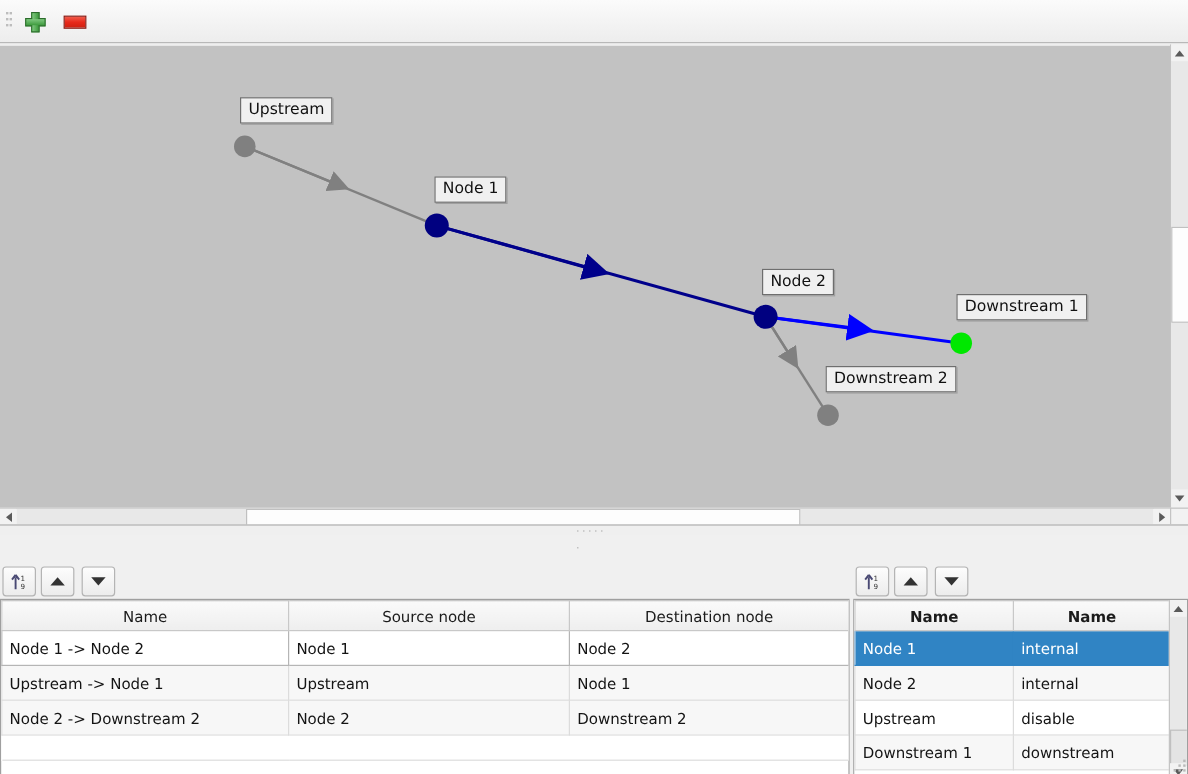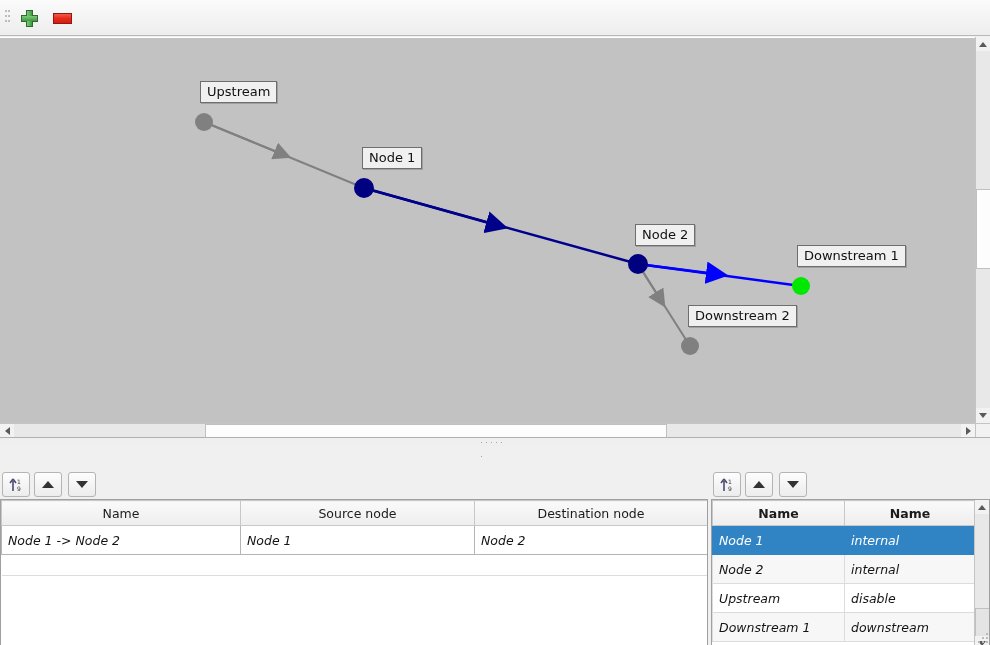--- a/index.html
+++ b/index.html
@@ -126,21 +126,21 @@
   table.grid th {
     background: linear-gradient(to bottom,#fafafa,#eeeeee);
     border:1px solid #c8c8c8;
     height:22px; font-weight:normal; color:#1b1b1b;
     font-size:12.5px;
   }
   table.grid.bold-head th { font-weight:bold; }
   table.grid td {
     border:1px solid #dcdcdc;
     height:28px; padding:0 6px; color:#141414;
-    overflow:hidden; white-space:nowrap; text-overflow:ellipsis;font-style:italic;
+    overflow:hidden; white-space:nowrap; text-overflow:ellipsis;
   }
   tr.alt td { background:#f7f7f7; }
   tr.focusrow td { background:#ffffff; border-color:#b5b5b5; }
   tr.selected td { background:#3084c4; color:#ffffff; border-color:#3084c4; }
   tr.emptyrow td { height:20px; background:#ffffff; border-left:none; border-right:none; }
 
   .grid-shell {
     border:1px solid #9f9f9f; background:#fff; box-sizing:border-box;
     overflow:hidden;
   }
@@ -284,20 +284,30 @@
             <th>Source node</th>
             <th>Destination node</th>
           </tr>
         </thead>
         <tbody>
           <tr class="focusrow">
             <td>Node 1 -&gt; Node 2</td>
             <td>Node 1</td>
             <td>Node 2</td>
           </tr>
+          <tr class="alt">
+            <td>Upstream -&gt; Node 1</td>
+            <td>Upstream</td>
+            <td>Node 1</td>
+          </tr>
+          <tr class="alt">
+            <td>Node 2 -&gt; Downstream 2</td>
+            <td>Node 2</td>
+            <td>Downstream 2</td>
+          </tr>
           <tr class="emptyrow">
             <td></td>
             <td></td>
             <td></td>
           </tr>
         </tbody>
       </table>
     </div>
   </div>
 

